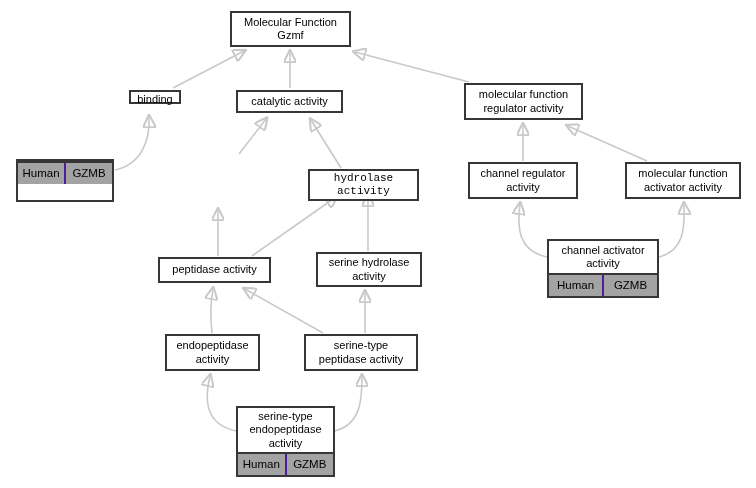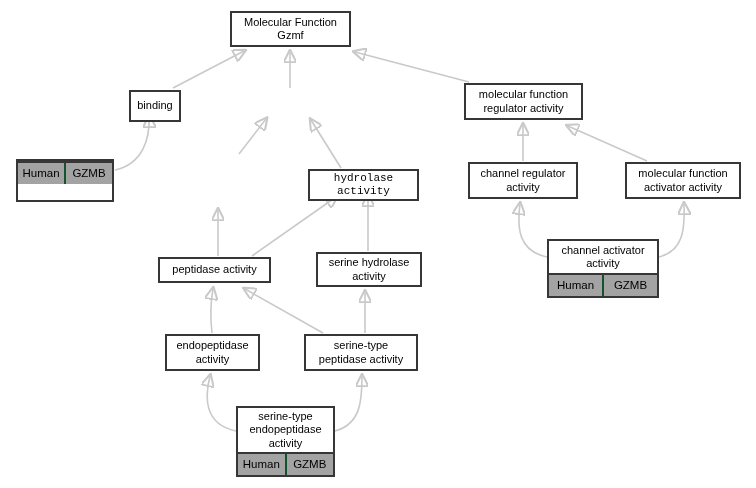--- a/index.html
+++ b/index.html
@@ -53,21 +53,21 @@
     border-top: 2px solid #363636;
   }
   .tag {
     flex: 1;
     background: #a3a3a3;
     text-align: center;
     padding: 3px 2px 4px 2px;
     font-size: 11.5px;
   }
   .tag + .tag {
-    border-left: 2px solid #14532d;
+    border-left: 2px solid #4c1d95;
   }
 </style>
 </head>
 <body>
 
 <div id="canvas">
 
   <svg id="edges" xmlns="http://www.w3.org/2000/svg">
     <defs>
       <marker id="arrow" viewBox="0 0 10 10" markerWidth="9" markerHeight="8" refX="8" refY="5" orient="auto">
@@ -92,24 +92,27 @@
     <path d="M 647,161 L 568,126" marker-end="url(#arrow)"></path>
     <path d="M 547,257 C 518,251 517,227 520,204" marker-end="url(#arrow)"></path>
     <path d="M 659,257 C 683,251 685,230 684,204" marker-end="url(#arrow)"></path>
   </svg>
 
   <div class="node" style="left:230px;top:11px;width:121px;height:36px;">
     <div class="nlabel">Molecular Function
 Gzmf</div>
   </div>
 
-  <div class="node" style="left:129px;top:90px;width:52px;height:32px;">
+  <div class="node" style="left:129px;top:90px;width:52px;height:14px;">
     <div class="nlabel">binding</div>
   </div>
 
+  <div class="node" style="left:236px;top:90px;width:107px;height:23px;">
+    <div class="nlabel">catalytic activity</div>
+  </div>
 
   <div class="node" style="left:464px;top:83px;width:119px;height:37px;">
     <div class="nlabel">molecular function
 regulator activity</div>
   </div>
 
   <div class="node" style="left:16px;top:159px;width:98px;height:43px;">
     <div class="tags">
       <span class="tag">Human</span>
       <span class="tag">GZMB</span>

